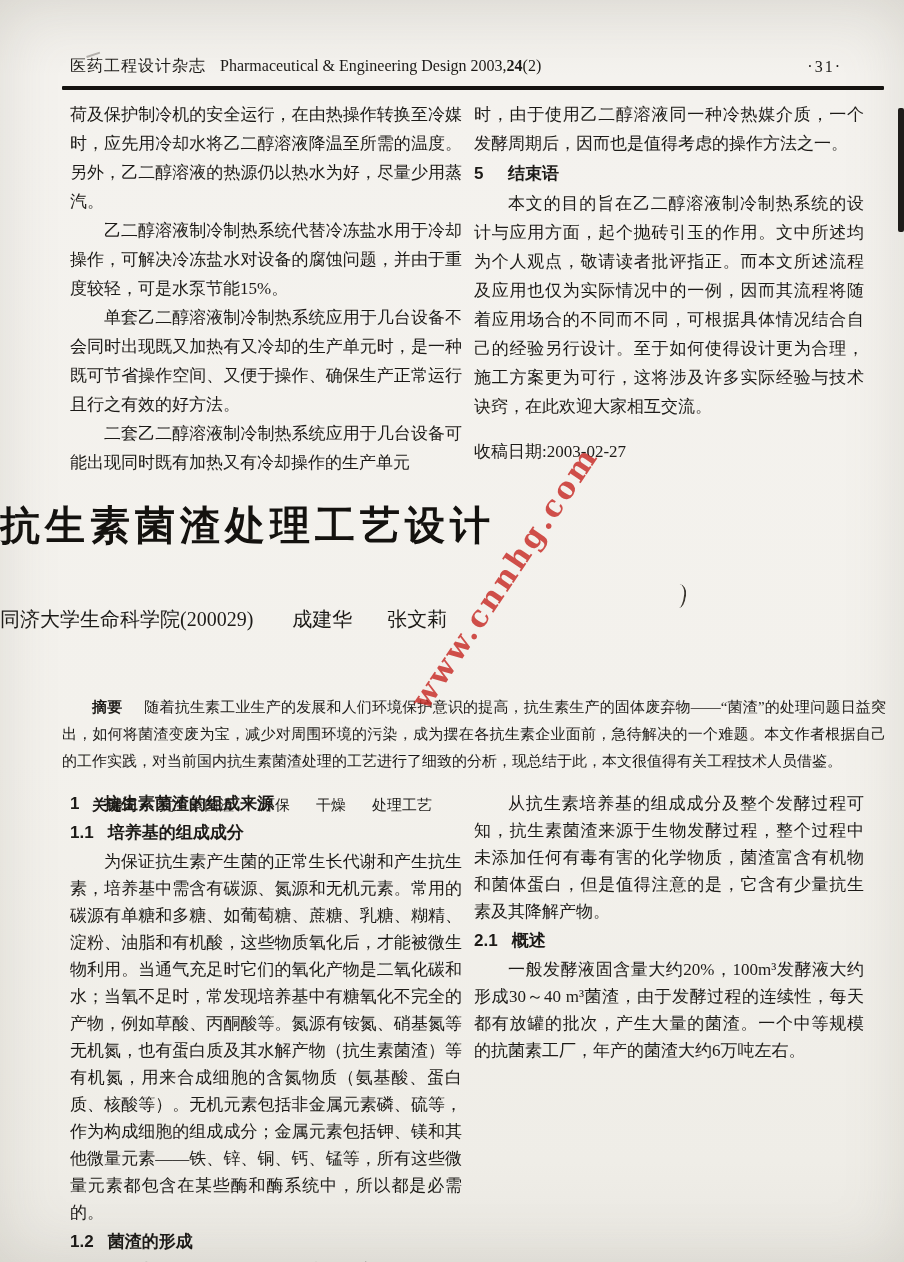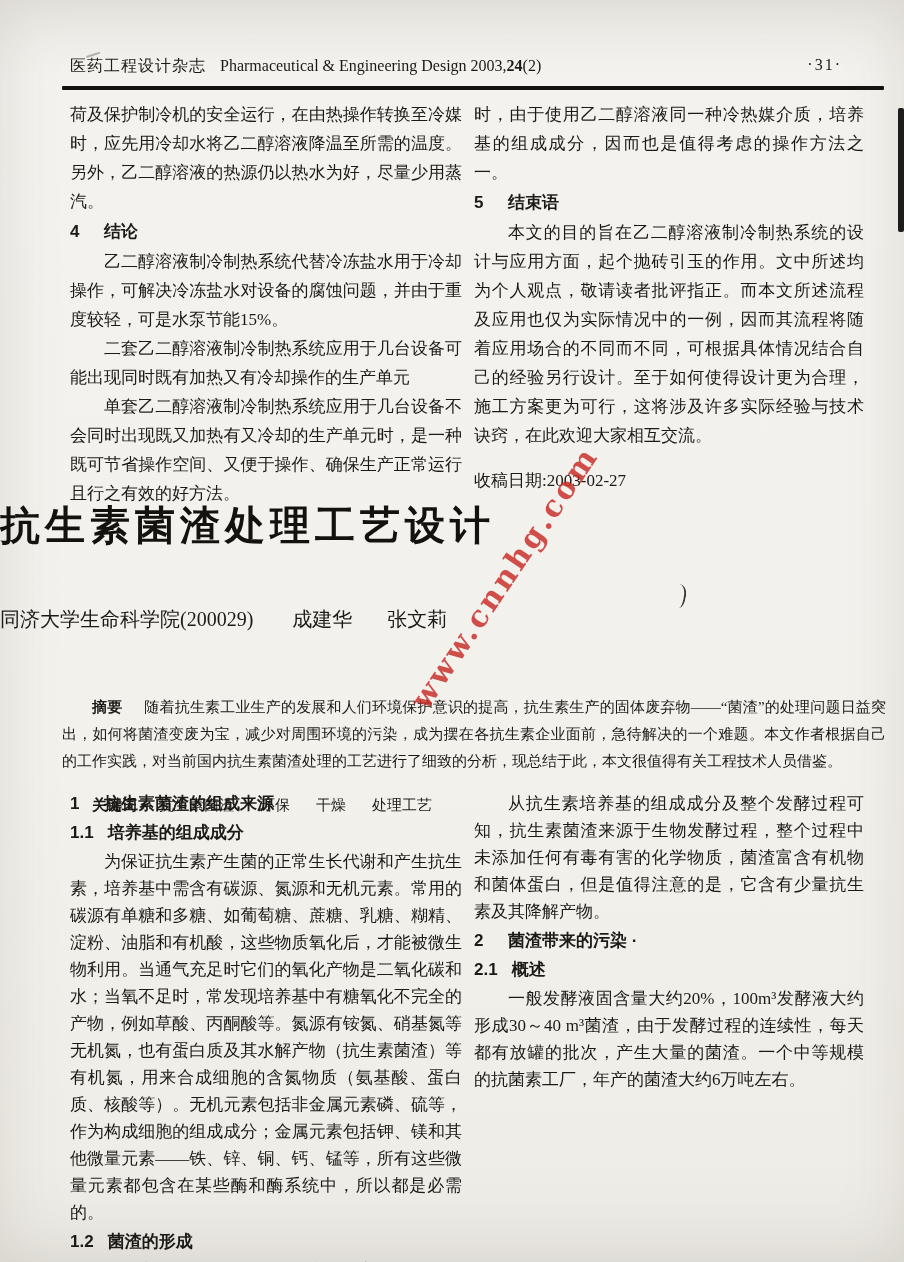--- a/index.html
+++ b/index.html
@@ -4,21 +4,21 @@
 <style>
   html,body{margin:0;padding:0;}
   .page{
     position:relative; width:904px; height:1262px; overflow:hidden;
     background:linear-gradient(180deg,#eceae5 0%,#f4f2ee 6%,#f3f1ec 60%,#efede7 92%,#e9e7e1 100%);
     box-shadow:inset 0 0 60px rgba(120,115,100,.18);
     color:#1c1a17;
     font-family:"Liberation Serif","DejaVu Serif",serif;
   }
   
-  .hdr{position:absolute; top:56px; left:70px; right:62px; font-size:16px; display:flex; justify-content:space-between; align-items:flex-start;gap:29px;}
+  .hdr{position:absolute; top:56px; left:70px; right:62px; font-size:16px; display:flex; justify-content:space-between; align-items:center;gap:29px;}
   .hdr .cn{letter-spacing:1px;}
   .hdr .en{font-family:"Liberation Serif",serif; margin-left:14px;}
   .hdr .pgno{font-size:16px; letter-spacing:2px;}
   .rule{position:absolute; top:86px; left:62px; width:822px; height:4px; background:#151310; border-radius:1px;}
   
   .col{position:absolute; font-size:17px; line-height:29px; text-align:justify; text-justify:inter-ideograph;}
   .a1L{top:100px; left:70px; width:392px;}
   .a1R{top:100px; left:474px; width:390px;}
   p{margin:0; text-indent:2em;}
   p.noind{text-indent:0;}
@@ -57,30 +57,27 @@
   <div class="hdr">
     <span>
       <span class="cn">医药工程设计杂志</span><span class="en"><span>Pharmaceutical &amp; Engineering Design 2003,</span><b>24</b><span>(2)</span></span>
     </span>
     <span class="pgno">·31·</span>
   </div>
   <div class="rule"></div>
 
   <div class="col a1L">
     <p class="noind">荷及保护制冷机的安全运行，在由热操作转换至冷媒时，应先用冷却水将乙二醇溶液降温至所需的温度。另外，乙二醇溶液的热源仍以热水为好，尽量少用蒸汽。</p>
-    <div class="h">
-      <span class="num">4</span><span>结论</span>
-    </div>
     <p>乙二醇溶液制冷制热系统代替冷冻盐水用于冷却操作，可解决冷冻盐水对设备的腐蚀问题，并由于重度较轻，可是水泵节能15%。</p>
+    <p>单套乙二醇溶液制冷制热系统应用于几台设备不会同时出现既又加热有又冷却的生产单元时，是一种既可节省操作空间、又便于操作、确保生产正常运行且行之有效的好方法。</p>
     <p>二套乙二醇溶液制冷制热系统应用于几台设备可能出现同时既有加热又有冷却操作的生产单元</p>
-    <p>单套乙二醇溶液制冷制热系统应用于几台设备不会同时出现既又加热有又冷却的生产单元时，是一种既可节省操作空间、又便于操作、确保生产正常运行且行之有效的好方法。</p>
   </div>
 
   <div class="col a1R">
-    <p class="noind">时，由于使用乙二醇溶液同一种冷热媒介质，培养基的组成成分，因而也是值得考虑的操作方法之一。</p>
+    <p class="noind">时，由于使用乙二醇溶液同一种冷热媒介质，一个发酵周期后，因而也是值得考虑的操作方法之一。</p>
     <div class="h">
       <span class="num">5</span><span>结束语</span>
     </div>
     <p>本文的目的旨在乙二醇溶液制冷制热系统的设计与应用方面，起个抛砖引玉的作用。文中所述均为个人观点，敬请读者批评指正。而本文所述流程及应用也仅为实际情况中的一例，因而其流程将随着应用场合的不同而不同，可根据具体情况结合自己的经验另行设计。至于如何使得设计更为合理，施工方案更为可行，这将涉及许多实际经验与技术诀窍，在此欢迎大家相互交流。</p>
     <p class="received">收稿日期:2003-02-27</p>
   </div>
 
   <h1 class="title">抗生素菌渣处理工艺设计</h1>
   <div class="authors">
     <span class="aff">同济大学生命科学院(200029)</span>
@@ -106,23 +103,20 @@
     </div>
     <p>为保证抗生素产生菌的正常生长代谢和产生抗生素，培养基中需含有碳源、氮源和无机元素。常用的碳源有单糖和多糖、如葡萄糖、蔗糖、乳糖、糊精、淀粉、油脂和有机酸，这些物质氧化后，才能被微生物利用。当通气充足时它们的氧化产物是二氧化碳和水；当氧不足时，常发现培养基中有糖氧化不完全的产物，例如草酸、丙酮酸等。氮源有铵氮、硝基氮等无机氮，也有蛋白质及其水解产物（抗生素菌渣）等有机氮，用来合成细胞的含氮物质（氨基酸、蛋白质、核酸等）。无机元素包括非金属元素磷、硫等，作为构成细胞的组成成分；金属元素包括钾、镁和其他微量元素——铁、锌、铜、钙、锰等，所有这些微量元素都包含在某些酶和酶系统中，所以都是必需的。</p>
     <div class="h sub">
       <span class="num">1.2</span><span>菌渣的形成</span>
     </div>
     <p>抗生素是微生物的次级代谢产物，富含有机物</p>
   </div>
 
   <div class="col a2R">
     <p>从抗生素培养基的组成成分及整个发酵过程可知，抗生素菌渣来源于生物发酵过程，整个过程中未添加任何有毒有害的化学物质，菌渣富含有机物和菌体蛋白，但是值得注意的是，它含有少量抗生素及其降解产物。</p>
-    <div class="h">
-      <span class="num">2</span><span>菌渣带来的污染 ·</span>
-    </div>
     <div class="h sub">
       <span class="num">2.1</span><span>概述</span>
     </div>
     <p>一般发酵液固含量大约20%，100m³发酵液大约形成30～40 m³菌渣，由于发酵过程的连续性，每天都有放罐的批次，产生大量的菌渣。一个中等规模的抗菌素工厂，年产的菌渣大约6万吨左右。</p>
   </div>
 
   <div class="watermark">www.cnnhg.com</div>
 
   <div class="streak"></div>
   <div class="hook"></div>

